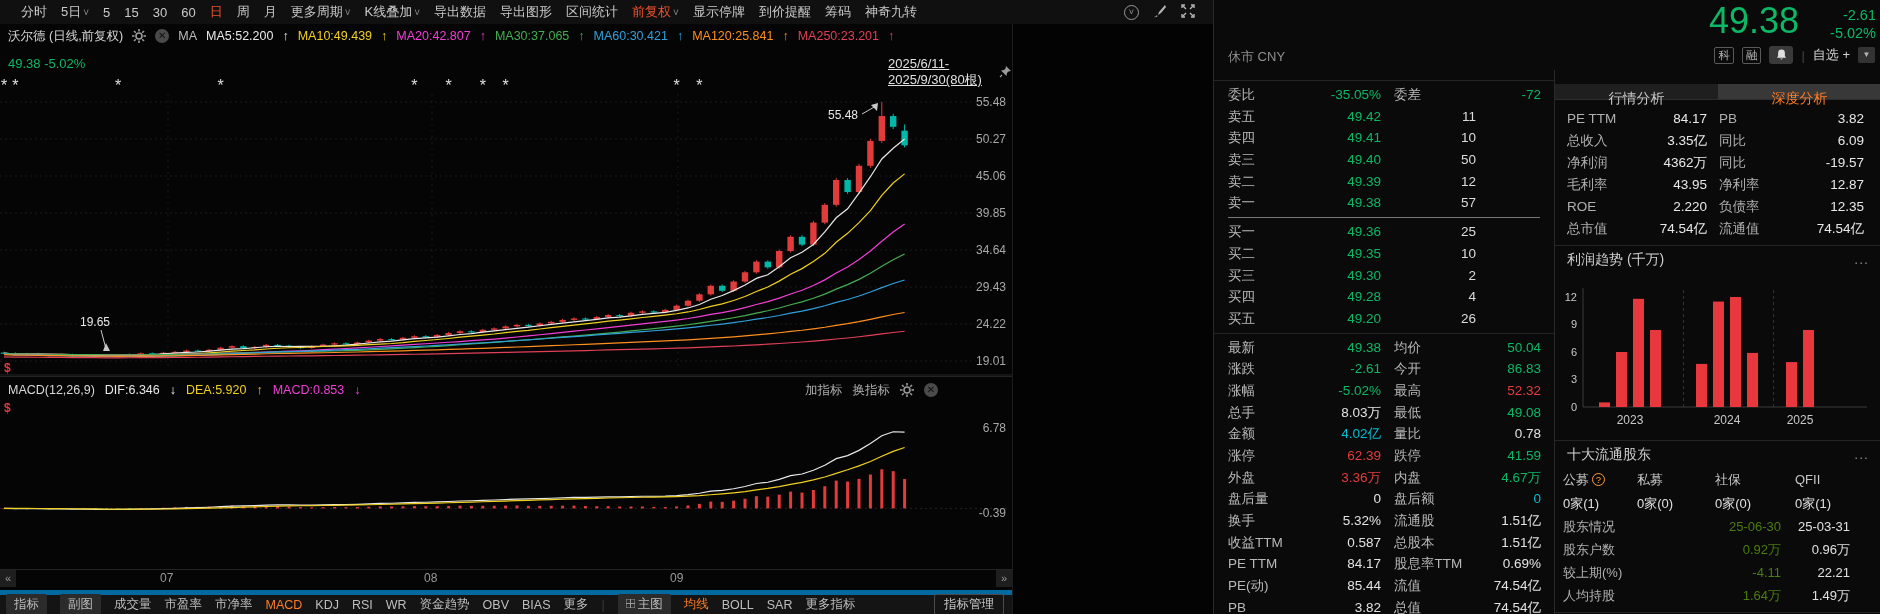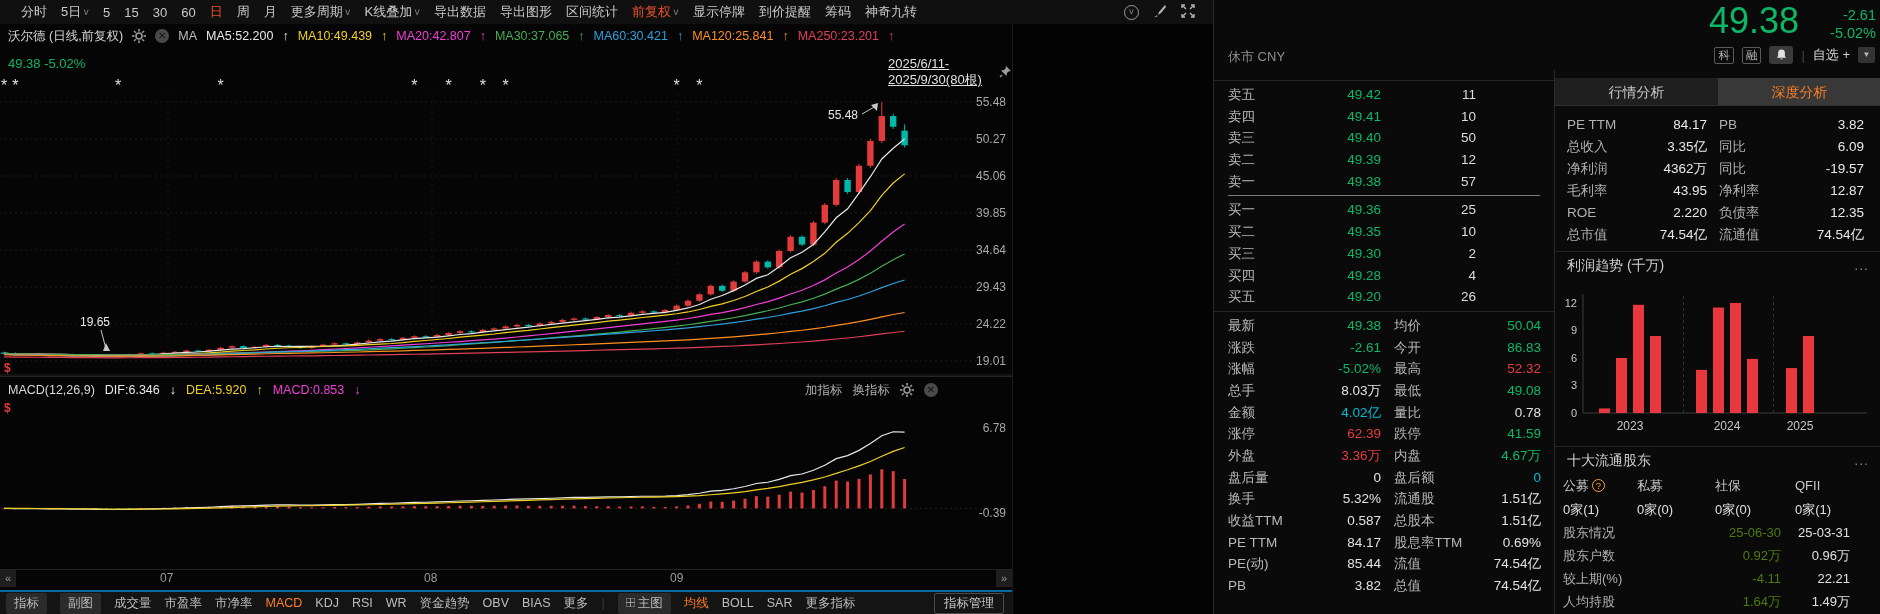--- a/index.html
+++ b/index.html
@@ -24,21 +24,21 @@
 .date-row{position:absolute;left:888px;top:32px;font-size:13px;color:#e0e0e0;display:flex;align-items:center;gap:4px}
 .date-row .dr{text-decoration:underline}
 .sep-line{position:absolute;left:0;width:1012px;height:1px;background:#242424}
 .macd-row{position:absolute;left:8px;top:358px;height:16px;display:flex;align-items:center;gap:10px;font-size:12.5px;white-space:nowrap;width:1000px}
 .macd-row .ctrl{color:#b0b0b0}
 .macd-ctrls{margin-left:auto;margin-right:70px;display:flex;gap:10px;align-items:center}
 .xaxis{position:absolute;left:0;top:546px;width:1012px;height:18px;font-size:12px;color:#9a9a9a}
 .xaxis .ml{position:absolute;top:1px}
 .scrollbtn{position:absolute;top:0;width:16px;height:17px;background:#1e1e1e;color:#9a9a9a;text-align:center;line-height:16px;font-size:11px;cursor:pointer}
 
-.bottom-tabs{position:absolute;left:0;top:566px;width:1012px;height:24px;background:#141414;border-top:2px solid #0369a1;display:flex;align-items:center;gap:13px;padding-left:6px;font-size:12.5px;color:#bdbdbd;white-space:nowrap}
+.bottom-tabs{position:absolute;left:0;top:566px;width:1012px;height:24px;background:#141414;border-top:5px solid #0369a1;display:flex;align-items:center;gap:13px;padding-left:6px;font-size:12.5px;color:#bdbdbd;white-space:nowrap}
 .chip{background:#2b2b2b;border-radius:2px;padding:2px 8px}
 .bt.act{color:#ff7d26}
 .vdiv{color:#3a3a3a}
 .manage{margin-left:auto;margin-right:8px;border:1px solid #4a4a4a;border-radius:2px;padding:1px 9px;color:#c8c8c8}
 .gap-strip{position:absolute;left:1012px;top:24px;width:201px;height:590px;background:#030303;border-left:1px solid #1c1c1c}
 
 .rp{position:absolute;left:1213px;top:0;width:667px;height:614px;background:#0a0a0a;border-left:1px solid #2a2a2a}
 .rp-header{position:absolute;left:0;top:0;width:667px;height:80px}
 .code-name{position:absolute;left:14px;top:6px;font-size:26px;color:#f0f0f0;letter-spacing:.5px}
 .info-ic{display:inline-block;width:15px;height:15px;border-radius:50%;background:#8a8a8a;color:#0a0a0a;font-size:11px;line-height:15px;text-align:center;font-style:italic;font-family:"Liberation Serif",serif;vertical-align:2px;margin-left:2px}
@@ -56,21 +56,21 @@
 .ql{position:absolute;left:14px;color:#b8b8b8}
 .qv1{position:absolute;left:60px;width:107px;text-align:right}
 .ql2{position:absolute;left:180px;color:#b8b8b8}
 .qv2{position:absolute;left:235px;width:92px;text-align:right}
 .qvol{position:absolute;left:180px;width:82px;text-align:right;color:#dcdcdc}
 .g{color:#0cb766}.r{color:#e43c3c}.c{color:#00bcd4}.w{color:#e2e2e2}
 .bs-div{height:1px;background:#787878;margin:3px 14px 3px 14px}
 .soft-div{height:1px;background:#242424;margin:3px 0}
 
 .rp-right{position:absolute;left:340px;top:70px;width:327px;height:544px;border-left:1px solid #2a2a2a;font-size:13.5px;overflow:hidden}
-.atabs{display:flex;height:28px;margin-top:8px;background:#1f1f1f;border-bottom:1px solid #2e2e2e}
+.atabs{display:flex;height:16px;margin-top:14px;background:#1f1f1f;border-bottom:1px solid #2e2e2e}
 .atab{flex:1;text-align:center;line-height:28px;color:#c8c8c8;font-size:14px}
 .atab.sel{background:#383838;color:#ff7d26}
 .abody{padding-top:8px}
 .arow{position:relative;height:22px;line-height:22px}
 .al1{position:absolute;left:12px;color:#b0b0b0}
 .av1{position:absolute;left:66px;width:86px;text-align:right;color:#e8e8e8}
 .al2{position:absolute;left:164px;color:#b0b0b0}
 .av2{position:absolute;left:213px;width:96px;text-align:right;color:#e8e8e8}
 .rdiv{height:1px;background:#242424;margin:5px 0 0 0}
 .sec-hd{position:relative;height:26px;line-height:26px;padding-left:12px;color:#cfcfcf;font-size:14px}
@@ -541,20 +541,26 @@
           </span>
         <span class="hdr-vd">|</span>
         <span>自选 +</span>
         <span class="caret-btn">▼</span>
       </div>
     </div>
 
     <div class="rp-mid">
 
       <div class="qrow">
+        <span class="ql">委比</span>
+        <span class="qv1 g">-35.05%</span>
+        <span class="ql2">委差</span>
+        <span class="qv2 g">-72</span>
+      </div>
+      <div class="qrow">
           <span class="ql">卖五</span>
           <span class="qv1 g">49.42</span>
           <span class="qvol">11</span>
         </div>
       <div class="qrow">
           <span class="ql">卖四</span>
           <span class="qv1 g">49.41</span>
           <span class="qvol">10</span>
         </div>
       <div class="qrow">

